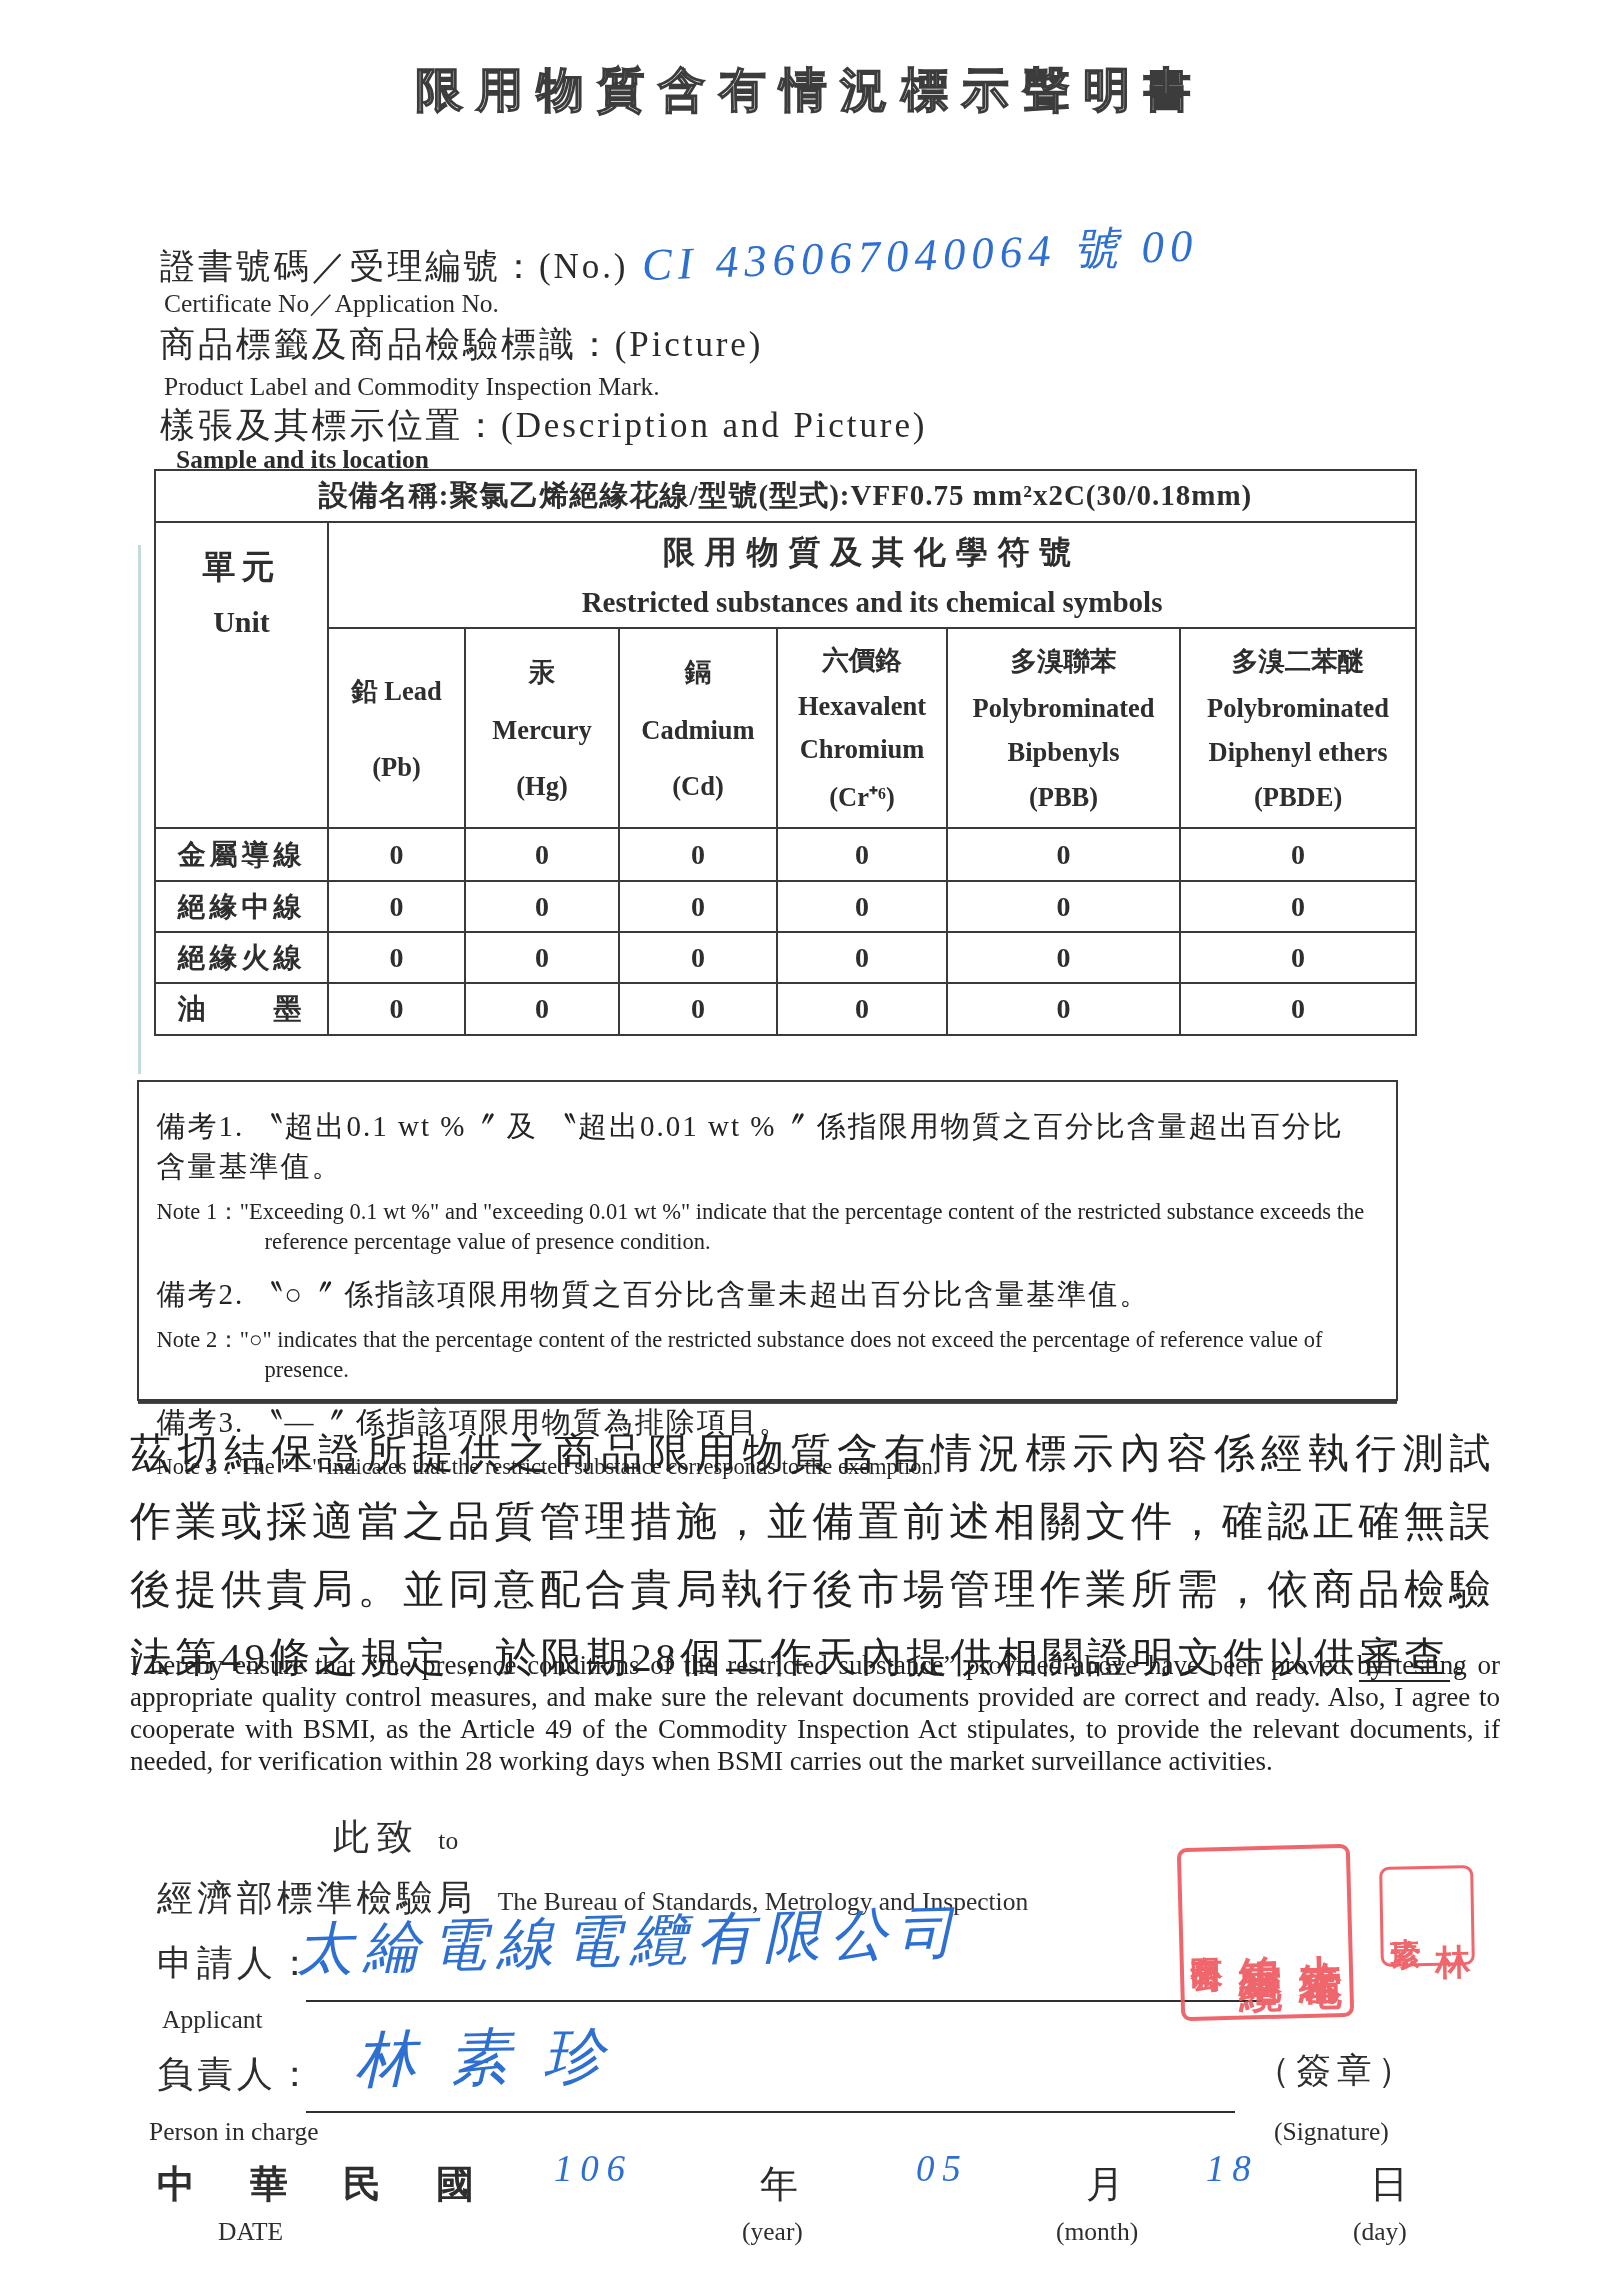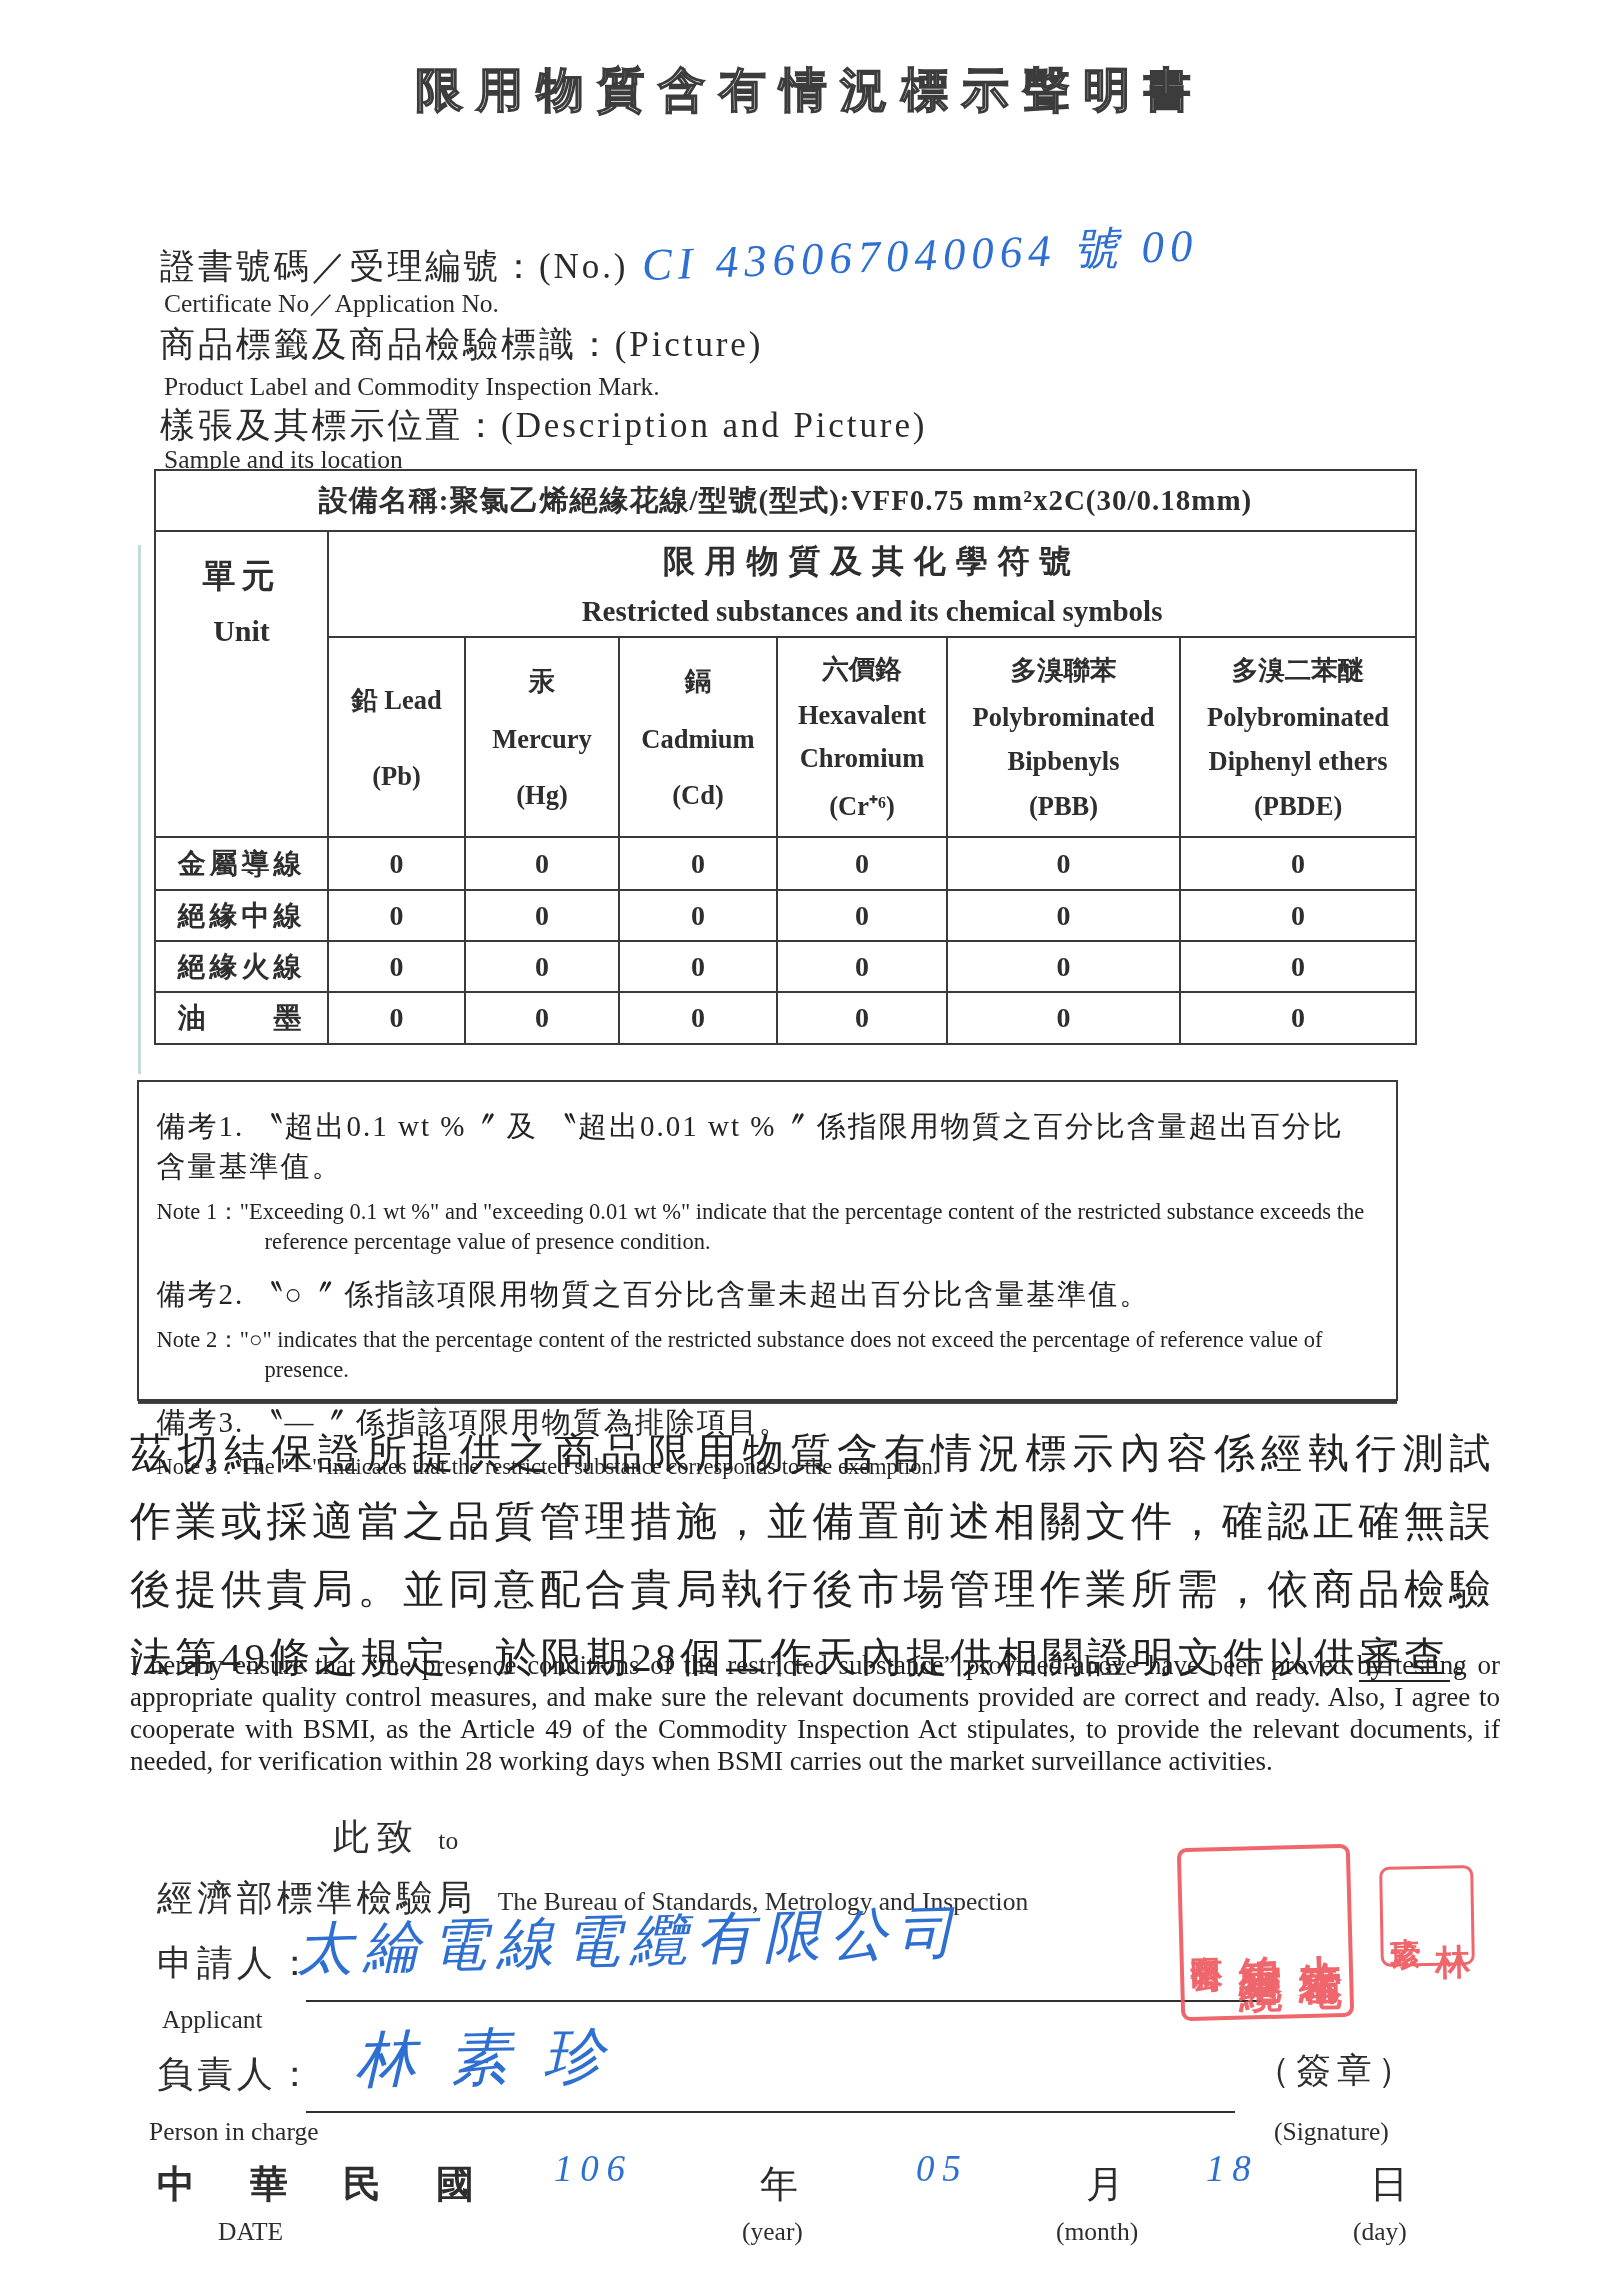--- a/index.html
+++ b/index.html
@@ -115,36 +115,36 @@
 
   <div class="abs title-zh" style="top:59px; left:0;">限用物質含有情況標示聲明書</div>
 
   <div class="abs zh-label" style="top:233px; left:160px; white-space:nowrap;">
     <span>證書號碼／受理編號：(No.)</span><span class="handwrite cert-hand">CI 436067040064 號 00</span>
   </div>
   <div class="abs en-label" style="top:286px; left:164px;">Certificate No／Application No.</div>
   <div class="abs zh-label" style="top:321px; left:160px;">商品標籤及商品檢驗標識：(Picture)</div>
   <div class="abs en-label" style="top:372px; left:164px;">Product Label and Commodity Inspection Mark.</div>
   <div class="abs zh-label" style="top:402px; left:160px;">樣張及其標示位置：(Description and Picture)</div>
-  <div class="abs en-label" style="top:445px; left:164px;">Sample and its location</div>
+  <div class="abs en-label" style="top:445px; left:176px;font-weight:bold;">Sample and its location</div>
 
   <div class="abs scan-line" style="left:138px; top:545px; height:529px;"></div>
 
   <table class="subst abs" style="left:154px; top:469px;">
     <colgroup>
       <col style="width:173px">
         <col style="width:137px">
         <col style="width:154px">
       <col style="width:158px">
         <col style="width:170px">
         <col style="width:233px">
         <col style="width:236px">
     </colgroup>
     <tbody>
-      <tr style="height:61px">
+      <tr style="height:52px">
         <td colspan="7" class="equip-cell">設備名稱:聚氯乙烯絕緣花線/型號(型式):VFF0.75 mm²x2C(30/0.18mm)</td>
       </tr>
       <tr style="height:106px">
         <td rowspan="2" class="unit-cell">
           <span class="zh">單元</span>
           <span class="en">Unit</span>
         </td>
         <td colspan="6" class="restr-cell">
           <span class="zh">限用物質及其化學符號</span>
           <span class="en">Restricted substances and its chemical symbols</span>

